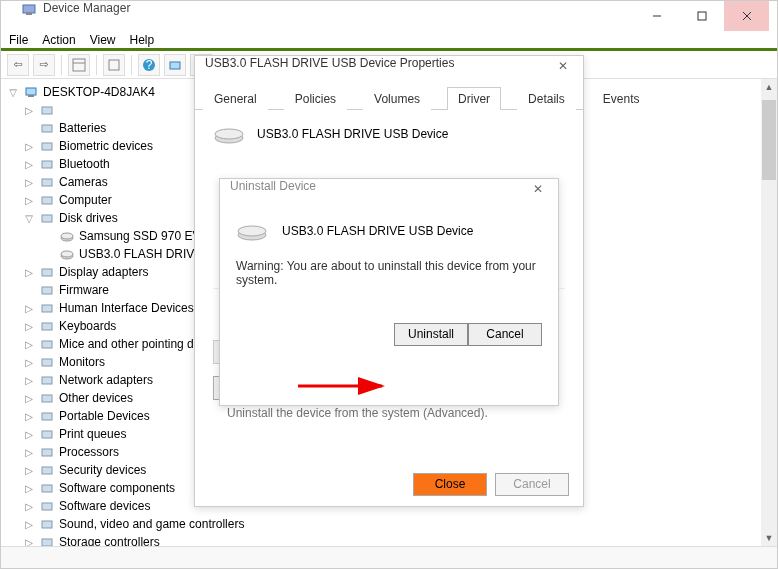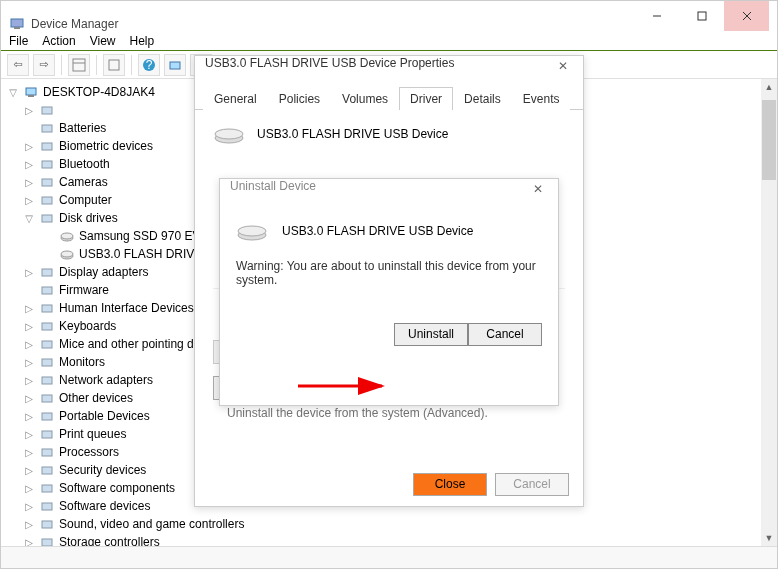--- a/index.html
+++ b/index.html
@@ -1,27 +1,27 @@
 <!DOCTYPE html>
 <html><head>
 <meta charset="utf-8">
 <style>
 * { box-sizing: border-box; margin: 0; padding: 0; font-family: "Segoe UI", Tahoma, sans-serif; font-size: 12px; }
 body { background: #fff; width: 778px; height: 569px; overflow: hidden; position: relative; }
 
 
 .window { width: 778px; height: 569px; border: 1px solid #ccc; background: #fff; display: flex; flex-direction: column; }
-.titlebar { height: 30px; display: flex; align-items: flex-end; padding: 0 8px; }
+.titlebar { height: 30px; display: flex; align-items: flex-start; padding: 0 8px; margin-left: 12px; }
 .titlebar .icon { width: 16px; height: 16px; margin-right: 6px; }
 .titlebar .title { flex: 1; color: #444; }
 .titlebar .controls { display: flex; }
 .titlebar .controls .btn { width: 45px; height: 30px; display: flex; align-items: center; justify-content: center; }
 .titlebar .controls .btn.close { background: #f4c6c6; }
 
-.menubar { height: 20px; display: flex; align-items: center; padding: 0 8px; gap: 14px; border-bottom: 1px solid #4d7c0f; }
+.menubar { height: 20px; display: flex; align-items: center; padding: 0 8px; gap: 14px; border-bottom: 3px solid #4d7c0f; }
 .menubar span { color: #000; }
 
 .toolbar { height: 28px; display: flex; align-items: center; padding: 0 6px; gap: 4px; border-bottom: 1px solid #e0e0e0; }
 .toolbar .tbtn { width: 22px; height: 22px; border: 1px solid #ddd; background: #f7f7f7; display: flex; align-items: center; justify-content: center; font-size: 11px; color: #555; }
 .toolbar .sep { width: 1px; height: 20px; background: #ddd; margin: 0 2px; }
 
 .content { flex: 1; display: flex; position: relative; overflow: hidden; }
 .tree { flex: 1; overflow: hidden; padding: 4px 0; position: relative; }
 .tree .scrollbar { position: absolute; right: 0; top: 0; width: 16px; height: 100%; background: #f0f0f0; }
 .tree .scrollbar .thumb { width: 14px; margin: 1px; background: #ccc; height: 80px; position: absolute; top: 20px; }
@@ -34,21 +34,21 @@
 .node .nicon { width: 16px; height: 16px; margin: 0 4px; display: flex; align-items: center; justify-content: center; }
 .node .label { color: #000; }
 .indent1 { padding-left: 22px; }
 .indent2 { padding-left: 42px; }
 
 
 .dialog { position: absolute; background: #fff; border: 1px solid #ccc; box-shadow: 0 2px 8px rgba(0,0,0,0.15); }
 .dialog.props { left: 194px; top: 55px; width: 390px; height: 452px; }
 .dialog .dlg-title { height: 30px; display: flex; align-items: flex-start; padding: 0 10px; color: #333; }
 .dialog .dlg-close { margin-left: auto; width: 20px; height: 20px; display: flex; align-items: center; justify-content: center; color: #666; }
-.tabs { display: flex; padding: 0 8px; border-bottom: 1px solid #ccc; }
+.tabs { display: flex; padding: 0 8px; border-bottom: 1px solid #ccc; gap: 16px; }
 .tab { padding: 4px 10px; border: 1px solid transparent; border-bottom: none; color: #333; position: relative; top: 1px; background: #fff; }
 .tab.active { border-color: #ccc; background: #fff; z-index: 1; }
 .dlg-body { padding: 14px 18px; }
 .dev-header { display: flex; align-items: center; gap: 12px; margin-bottom: 14px; }
 .drive-icon { width: 32px; height: 20px; }
 .action-btn { display: inline-block; width: 100px; height: 24px; border: 1px solid #aaa; background: #efefef; text-align: center; line-height: 22px; margin: 6px 0; }
 .action-desc { display: inline-block; margin-left: 14px; color: #737373; }
 .dlg-footer { position: absolute; bottom: 10px; right: 14px; display: flex; gap: 8px; }
 .dlg-footer .fbtn { width: 74px; height: 23px; border: 1px solid #aaa; background: #f97316; text-align: center; line-height: 21px; }
 .dlg-footer .fbtn.disabled { color: #999; background: #f5f5f5; }

